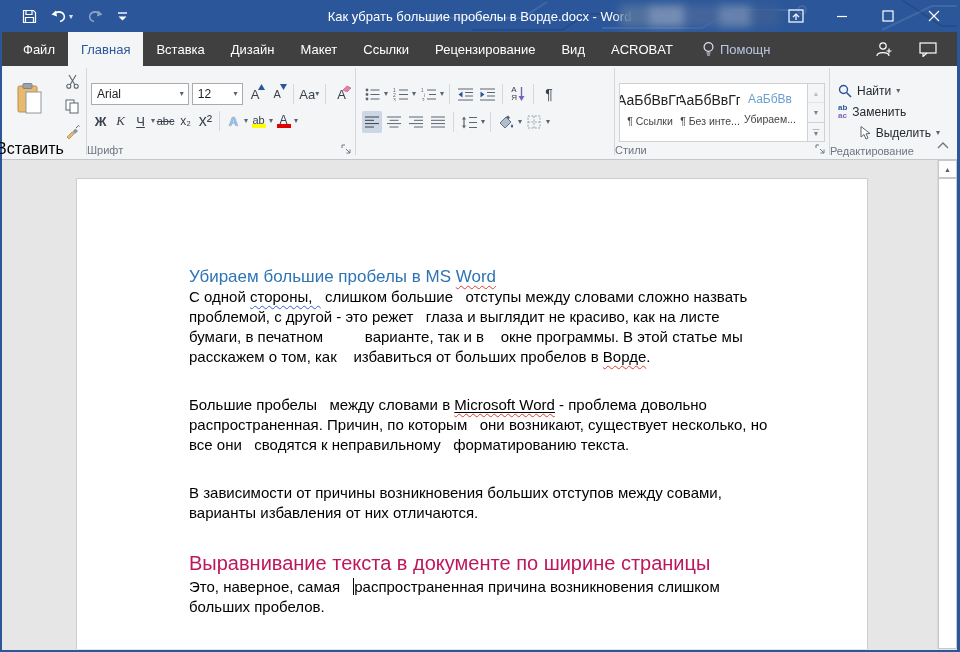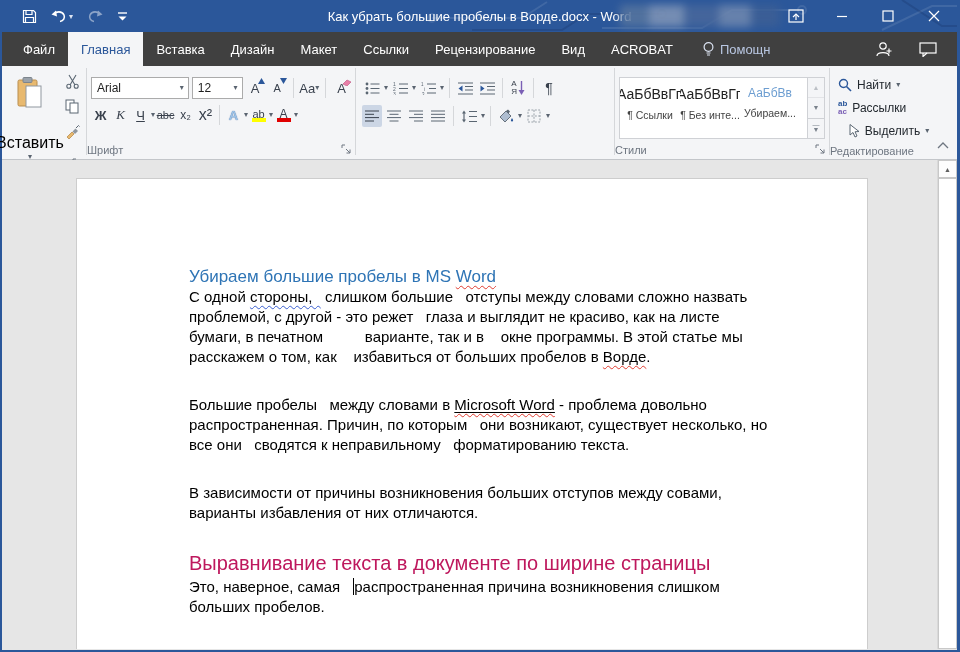--- a/index.html
+++ b/index.html
@@ -24,21 +24,21 @@
 
   
   .tabrow { position:relative; height:34px; background:#404040; display:flex; align-items:stretch; padding-left:8px; overflow:hidden; }
   .tab { display:flex; align-items:center; padding:0 13px; color:#fff; font-size:13px; white-space:nowrap; z-index:2; }
   .tab.active { background:#f4f5f7; color:#2b579a; }
   .tellme { display:flex; align-items:center; gap:5px; margin-left:16px; color:#b9c7e2; font-size:13px; z-index:2; }
   .tabrow-right { margin-left:auto; display:flex; align-items:center; gap:26px; padding-right:20px; z-index:2; }
 
   
   .ribbon { height:94px; background:#f4f5f7; border-bottom:1px solid #c3c6ca; display:flex; align-items:stretch; position:relative; }
-  .group { display:flex; flex-direction:column; position:relative; padding-top:8px; }
+  .group { display:flex; flex-direction:column; position:relative; padding-top:14px; }
   .gsep { width:1px; background:#d5d7da; margin:2px 0 4px; }
   .group-label-row { height:18px; display:flex; align-items:center; justify-content:flex-start;
                      color:#6e7681; font-size:11px; position:relative; margin-top:auto; }
   .launcher { position:absolute; right:3px; bottom:4px; width:11px; height:11px; }
   .arrow { font-size:8px; color:#5a6470; line-height:1; }
   .rbtn { display:inline-flex; align-items:center; justify-content:center; border-radius:2px; color:#474f59; }
   .rbtn.active { background:#ccd6e5; }
 
   
   .g-clipboard { width:84px; }
@@ -500,23 +500,23 @@
             <path stroke="#2b579a" stroke-width="1.6" d="M8.5 8.5 L13 13"></path>
           </svg>
         <span>Найти</span>
         <span class="arrow">▾</span>
       </div>
       <div class="edit-row rbtn" style="justify-content:flex-start">
         <span style="display:flex;flex-direction:column;font-size:8px;line-height:1;font-weight:bold">
           <span style="color:#2b579a">ab</span>
           <span style="color:#7a5fb5">ac</span>
         </span>
-        <span>Рассылки</span>
-      </div>
-      <div class="edit-row rbtn" style="justify-content:center">
+        <span>Заменить</span>
+      </div>
+      <div class="edit-row rbtn" style="justify-content:flex-end">
         <svg width="11" height="14" viewBox="0 0 11 14">
             <path d="M1 0.5 L1 11 L4 8.5 L6 13 L8 12 L6 7.8 L10 7.5 Z" fill="#fff" stroke="#5a6672" stroke-width="1"></path>
           </svg>
         <span>Выделить</span>
         <span class="arrow">▾</span>
       </div>
       <div class="group-label-row">
         <span>Редактирование</span>
       </div>
     </div>

